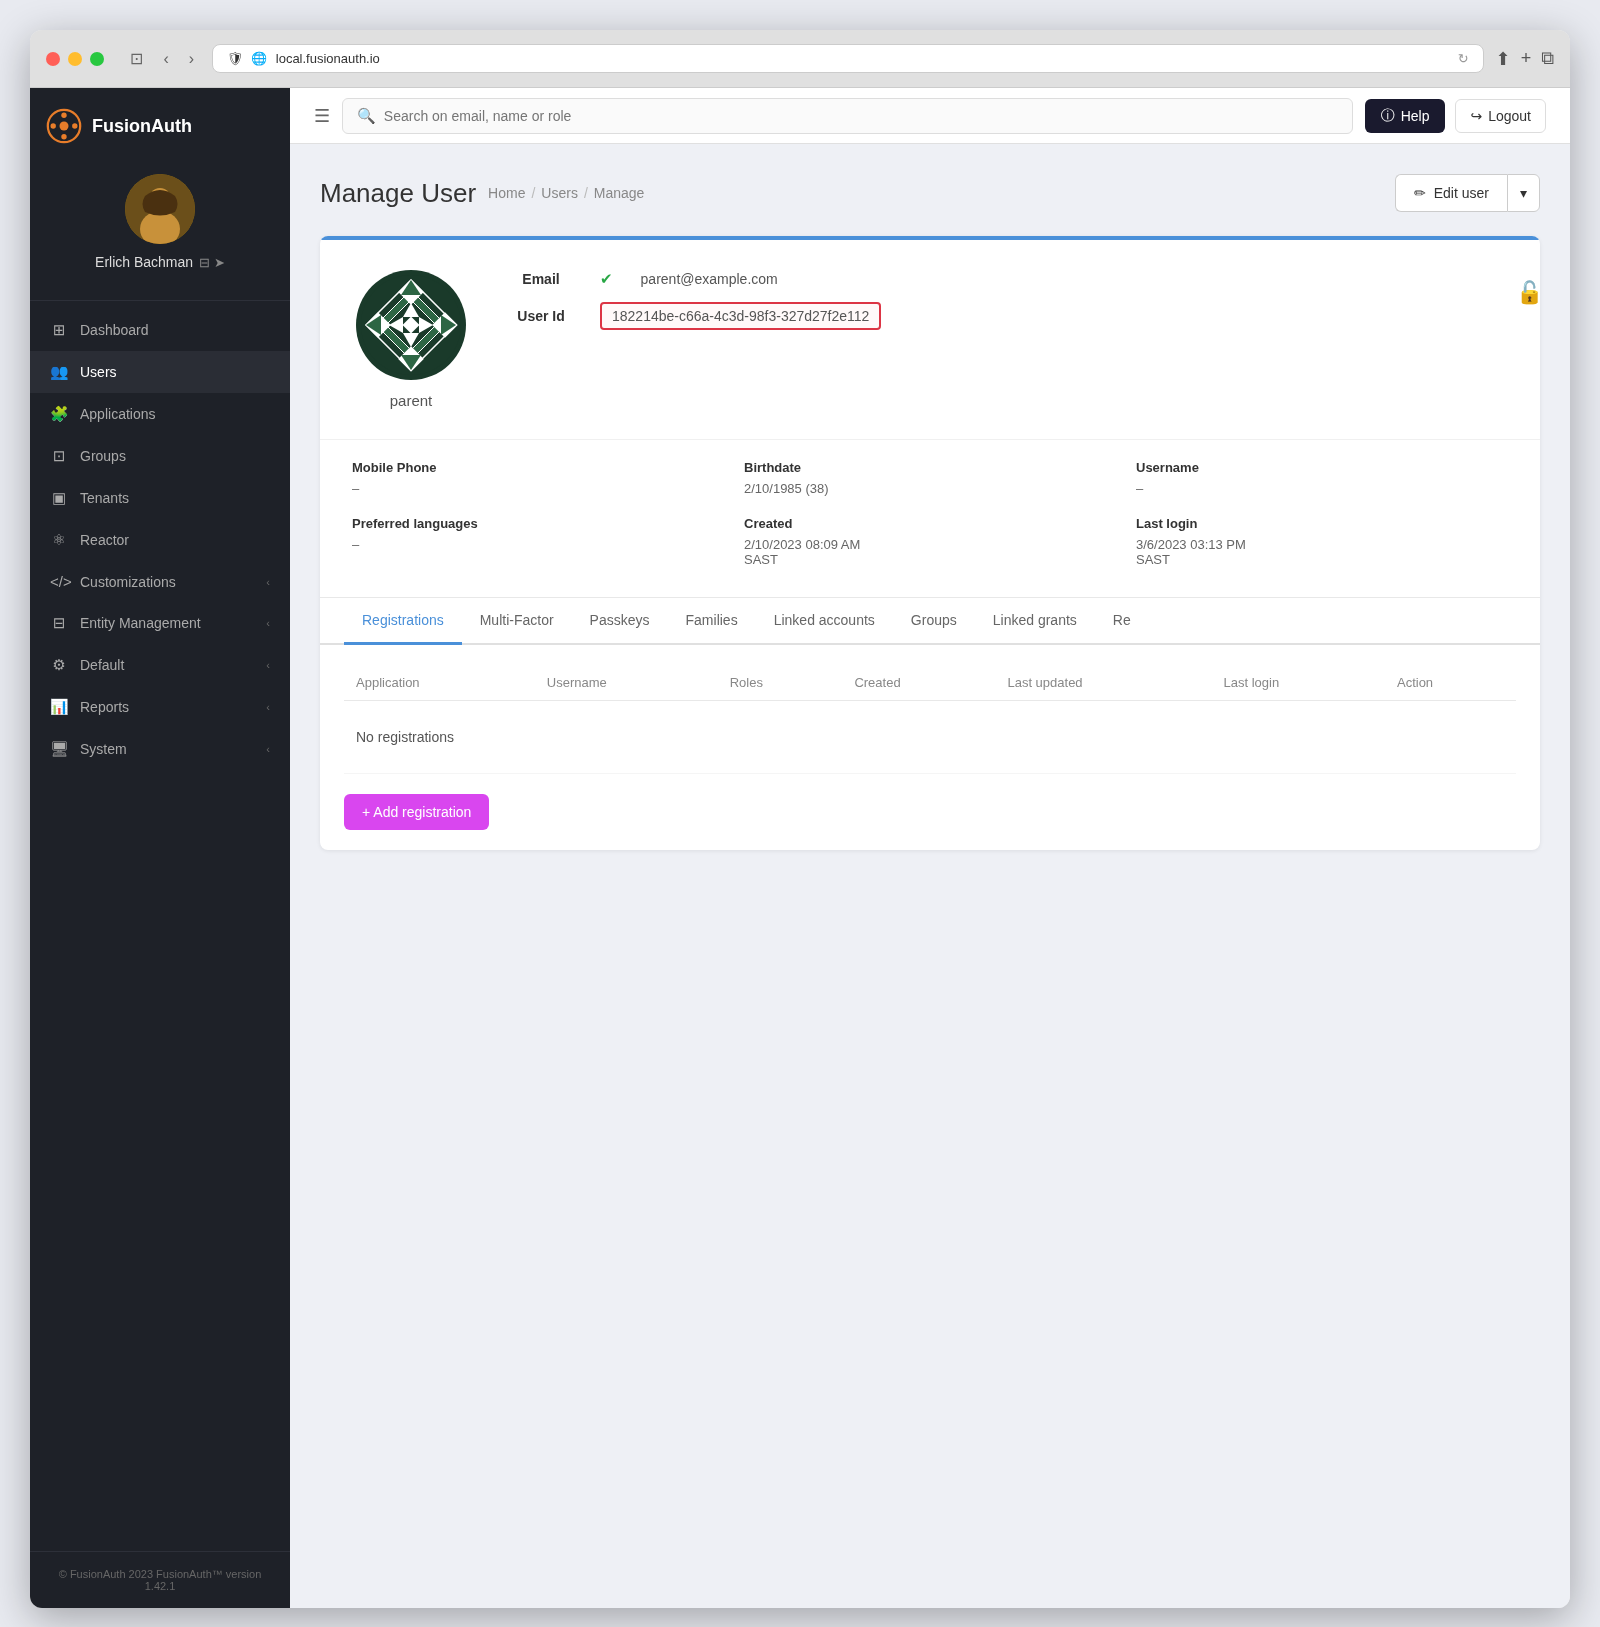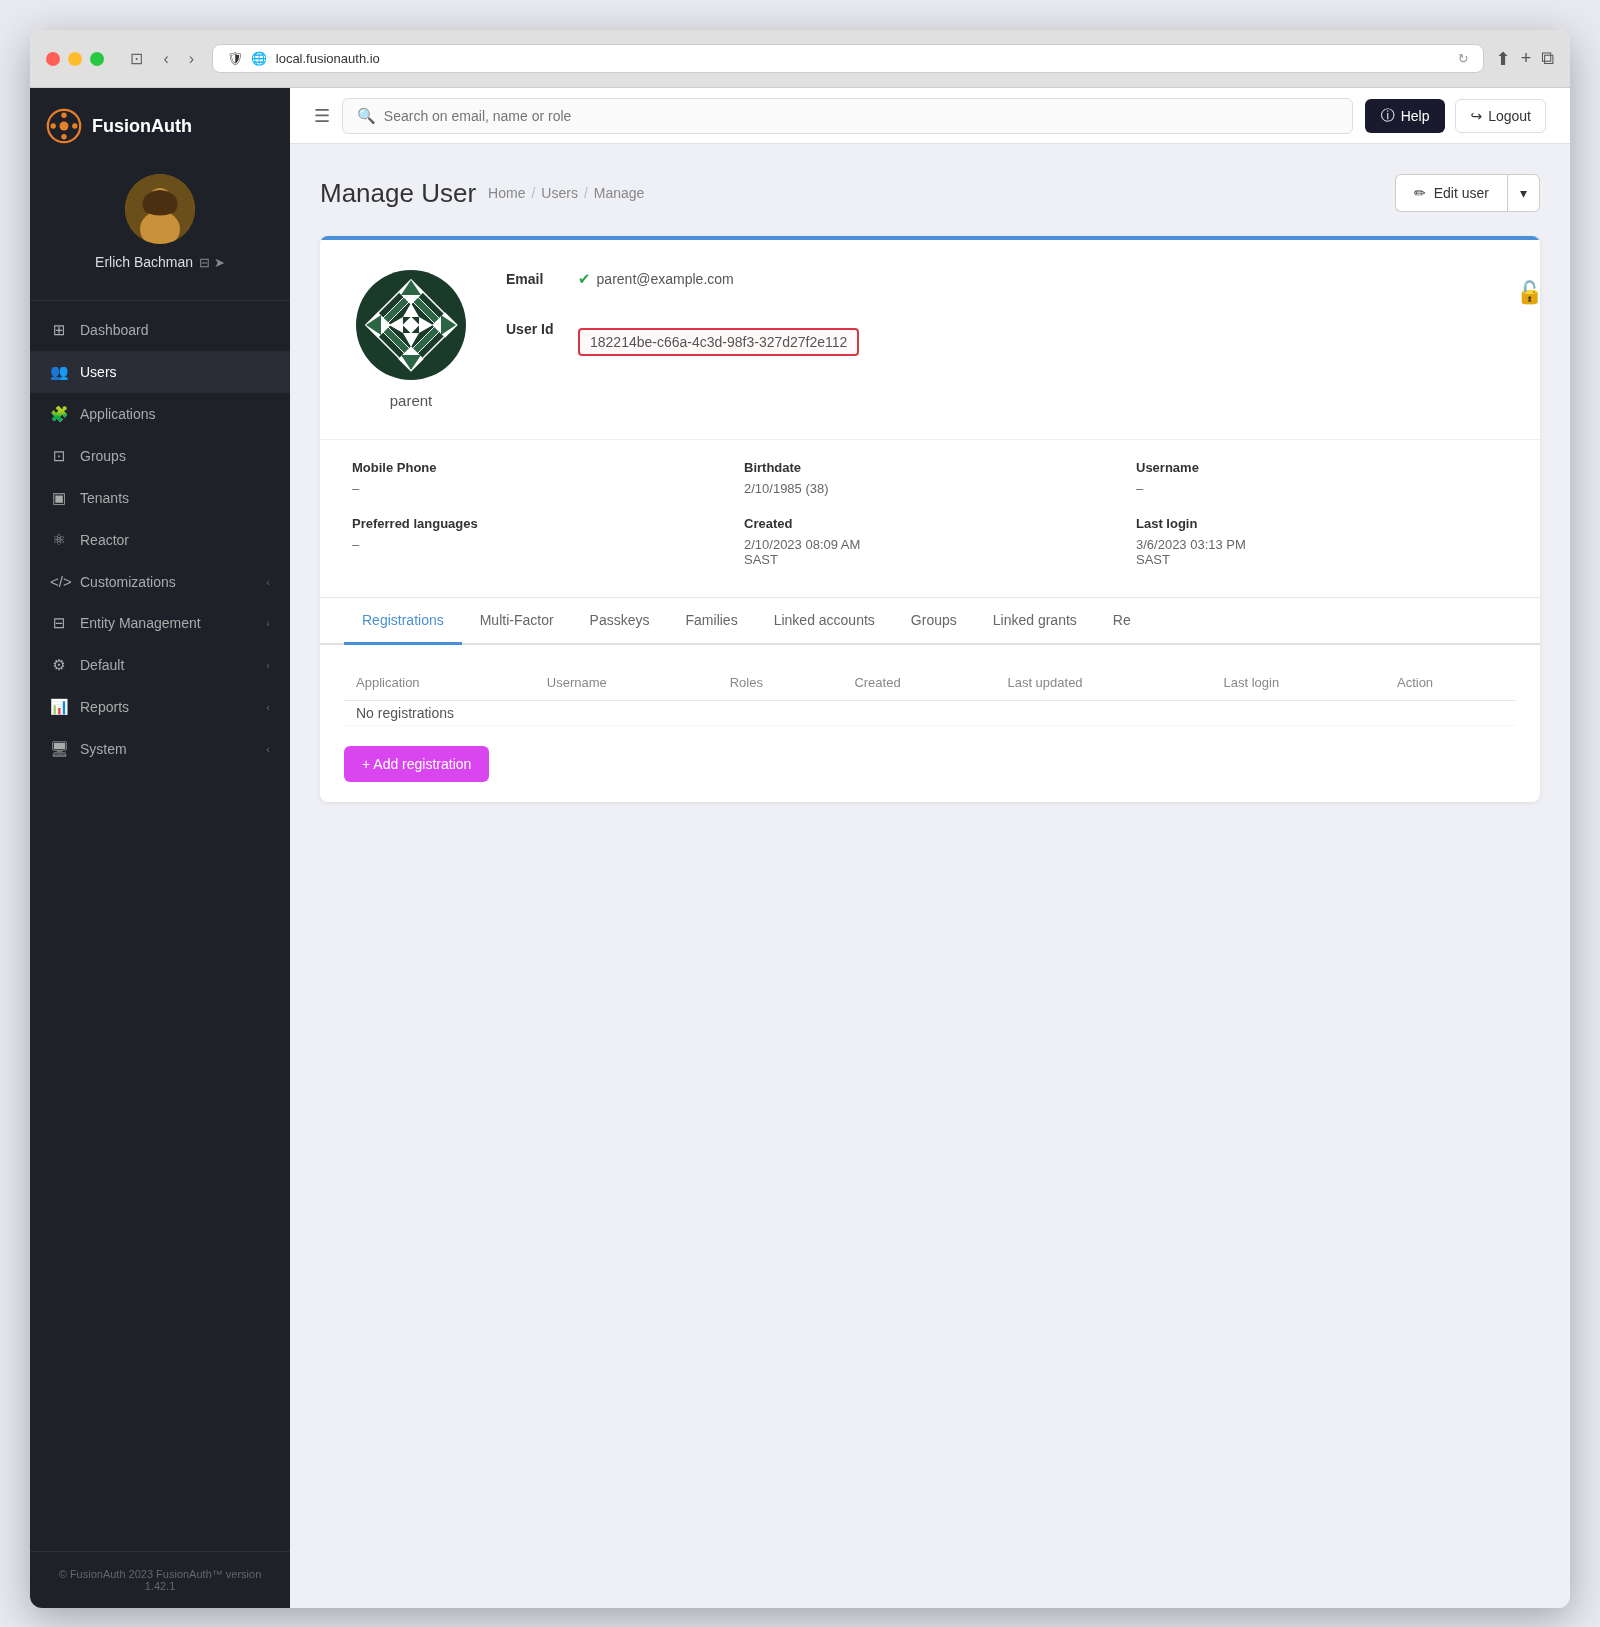--- a/index.html
+++ b/index.html
@@ -69,45 +69,45 @@
     .user-card { background: white; border-radius: 8px; box-shadow: 0 1px 4px rgba(0,0,0,0.08); overflow: hidden; }
     .card-top-border { height: 4px; background: #4a90d9; }
 
     .user-info-section { padding: 30px 36px; display: flex; gap: 40px; align-items: flex-start; }
     .user-avatar-section { display: flex; flex-direction: column; align-items: center; gap: 12px; }
     .user-avatar { width: 110px; height: 110px; border-radius: 50%; background: #1a3a2a; display: flex; align-items: center; justify-content: center; overflow: hidden; }
     .avatar-svg { width: 100px; height: 100px; }
     .user-display-name { font-size: 15px; color: #555; text-align: center; }
 
     .user-details { flex: 1; }
-    .detail-row { display: flex; align-items: center; gap: 2px; margin-bottom: 14px; }
+    .detail-row { display: flex; align-items: center; gap: 24px; margin-bottom: 14px; text-align: center; }
     .detail-label { font-weight: 600; font-size: 14px; color: #333; min-width: 70px; }
     .detail-value { font-size: 14px; color: #555; }
-    .detail-value.highlighted { border: 2px solid #dc3545; border-radius: 4px; padding: 4px 10px; background: #fff9f9; margin-top: 26px; }
+    .detail-value.highlighted { border: 2px solid #dc3545; border-radius: 4px; padding: 4px 10px; background: #fff9f9; }
     .email-check { color: #28a745; font-size: 15px; margin-right: 4px; }
     .lock-icon { color: #28a745; font-size: 22px; }
 
     .lock-section { margin-left: auto; }
 
     .user-meta-grid { display: grid; grid-template-columns: 1fr 1fr 1fr; gap: 20px; padding: 0 32px 30px; border-top: 1px solid #f0f0f0; padding-top: 20px; margin: 0 0 0 0; }
     .meta-item { }
     .meta-label { font-weight: 600; font-size: 13px; color: #333; margin-bottom: 6px; }
     .meta-value { font-size: 13px; color: #666; }
 
     
     .tabs-section { border-top: 1px solid #e8e8e8; }
     .tabs-bar { display: flex; padding: 0 24px; border-bottom: 2px solid #e0e0e0; }
     .tab { padding: 14px 18px; font-size: 14px; cursor: pointer; color: #666; border-bottom: 3px solid transparent; margin-bottom: -2px; white-space: nowrap; }
     .tab.active { color: #4a90d9; border-bottom-color: #4a90d9; font-weight: 500; }
 
     
     .table-section { padding: 20px 24px; }
     .data-table { width: 100%; border-collapse: collapse; }
     .data-table th { text-align: left; font-size: 13px; font-weight: 500; color: #888; padding: 10px 12px; border-bottom: 1px solid #e8e8e8; }
-    .data-table td { padding: 4px 12px; font-size: 14px; color: #555; border-bottom: 1px solid #f5f5f5; }
+    .data-table td { padding: 28px 12px; font-size: 14px; color: #555; border-bottom: 1px solid #f5f5f5; }
 
     .btn-add { background: #d946ef; color: white; border: none; border-radius: 6px; padding: 10px 18px; font-size: 14px; cursor: pointer; display: flex; align-items: center; gap: 6px; margin-top: 20px; }
 
     
     .fa-logo { width: 36px; height: 36px; }
   </style>
 </head>
 <body>
 
 <div class="browser-window">

